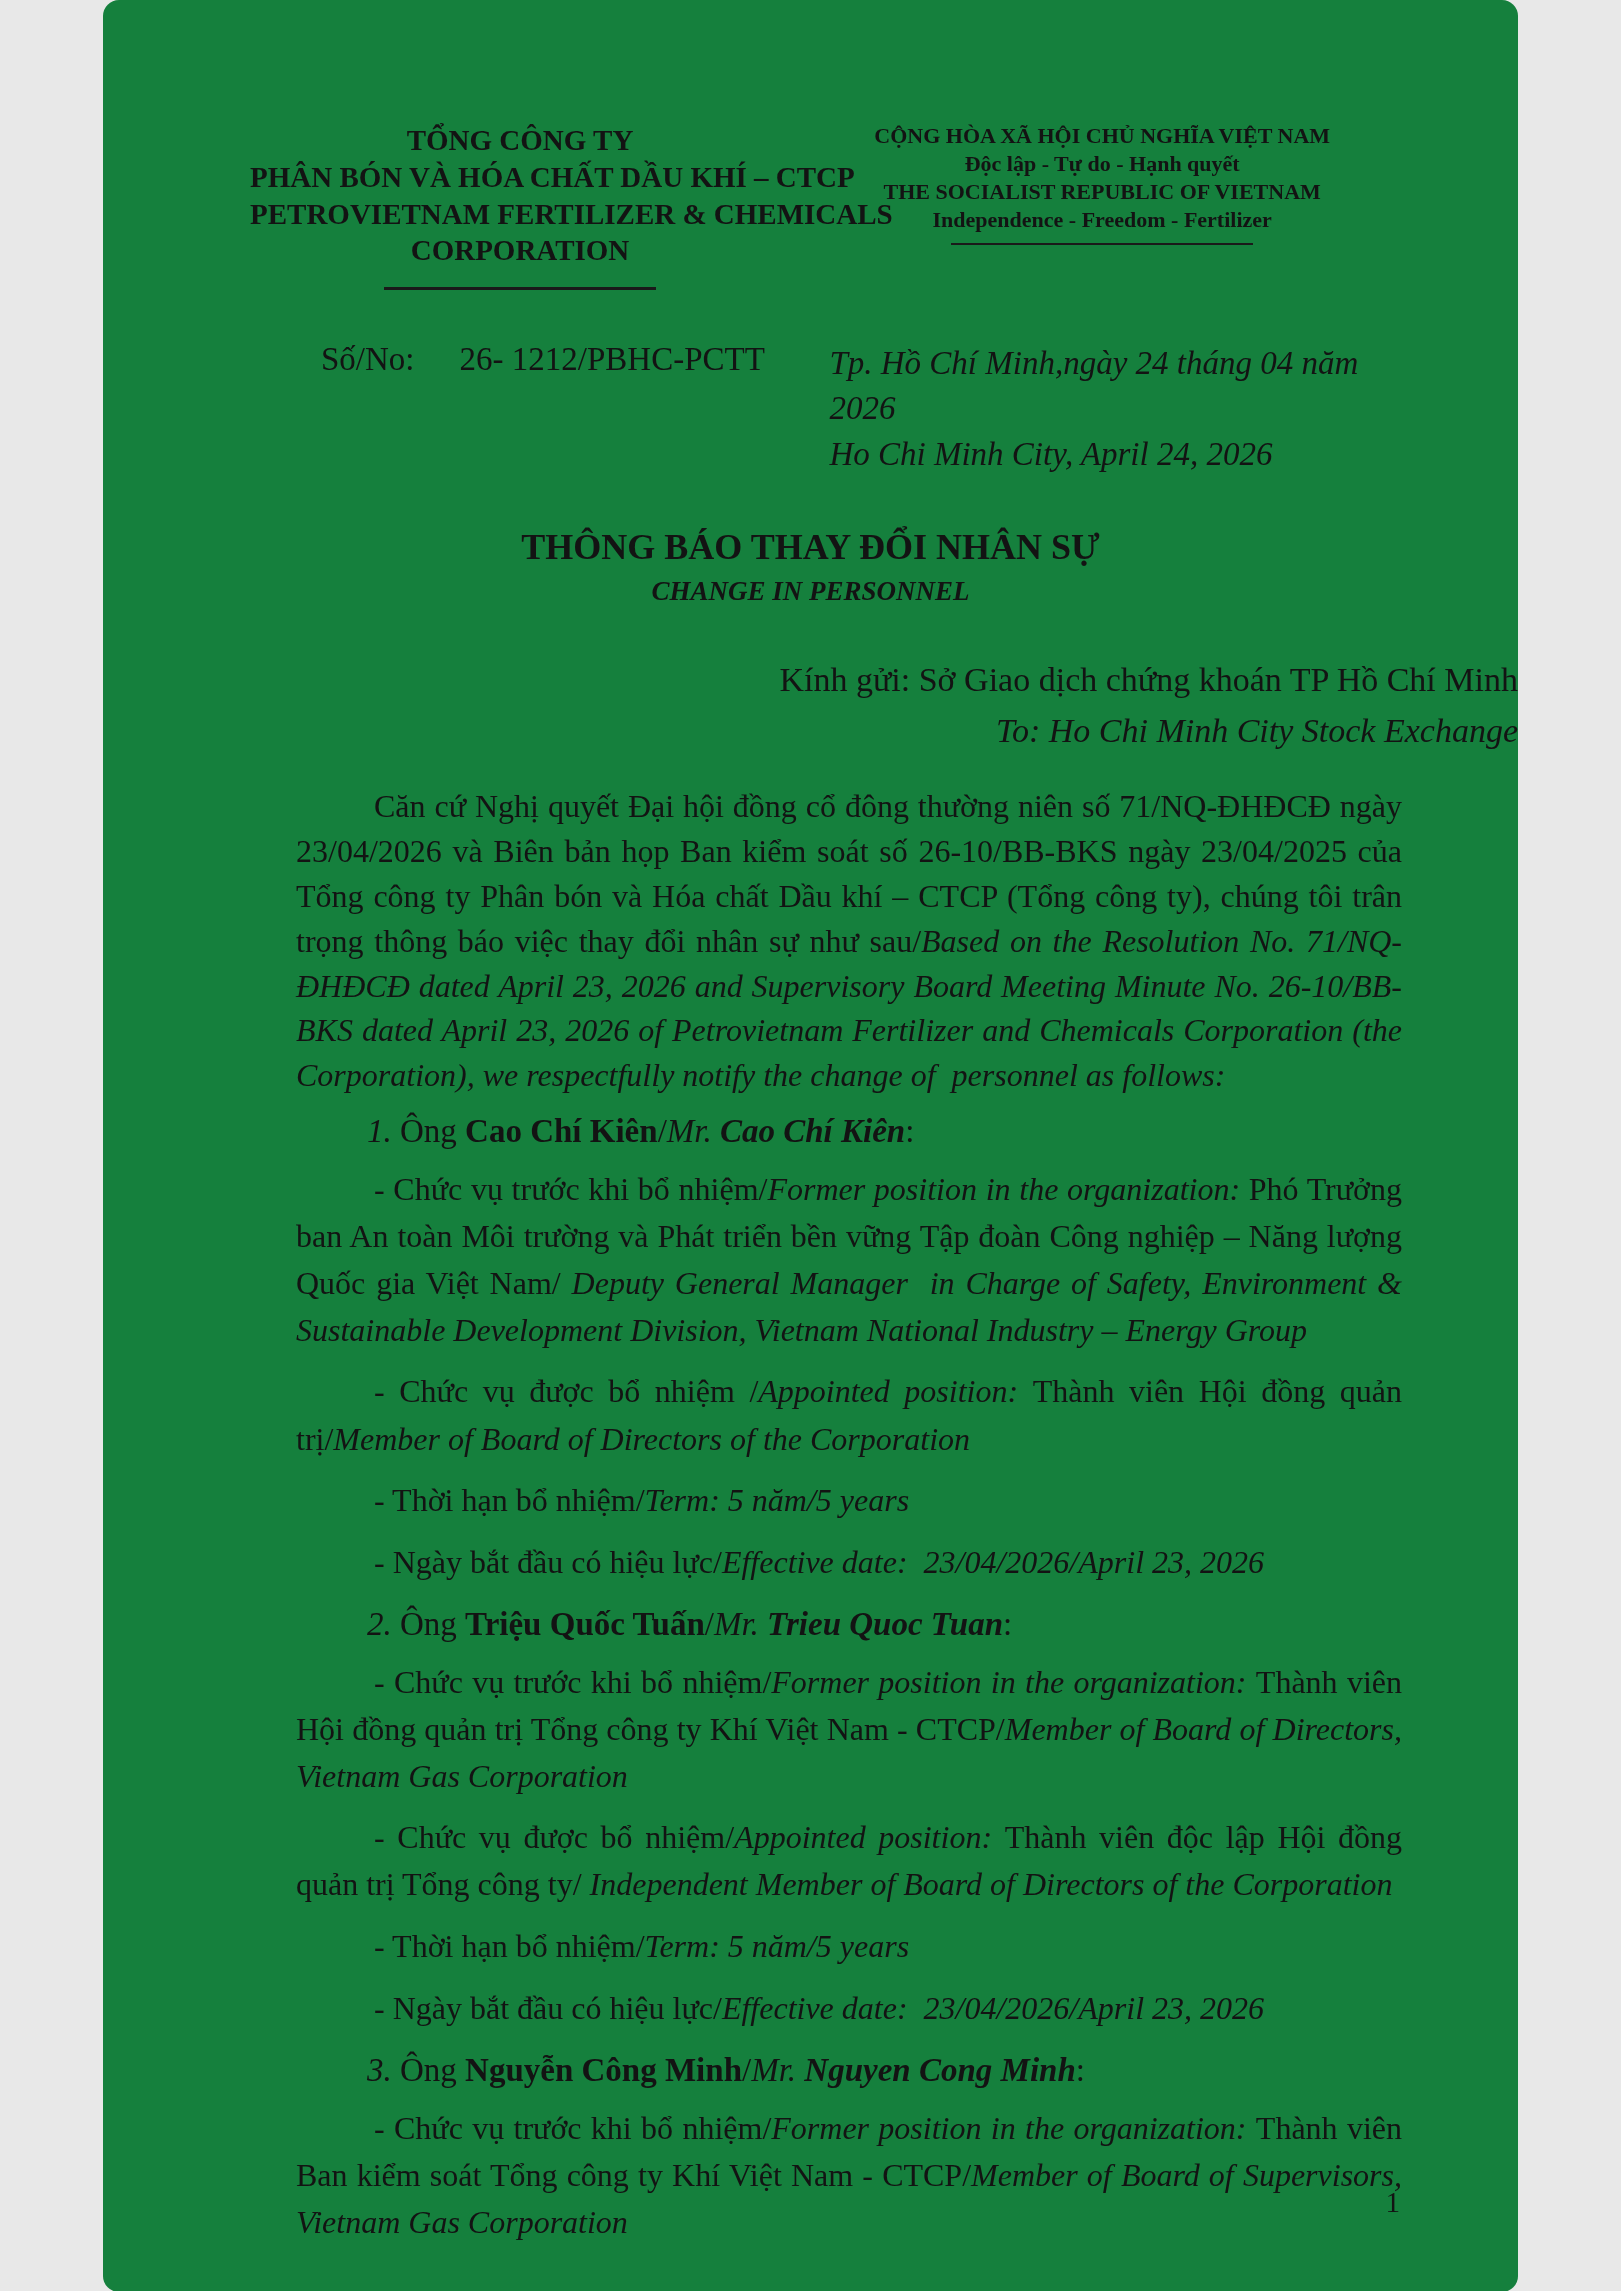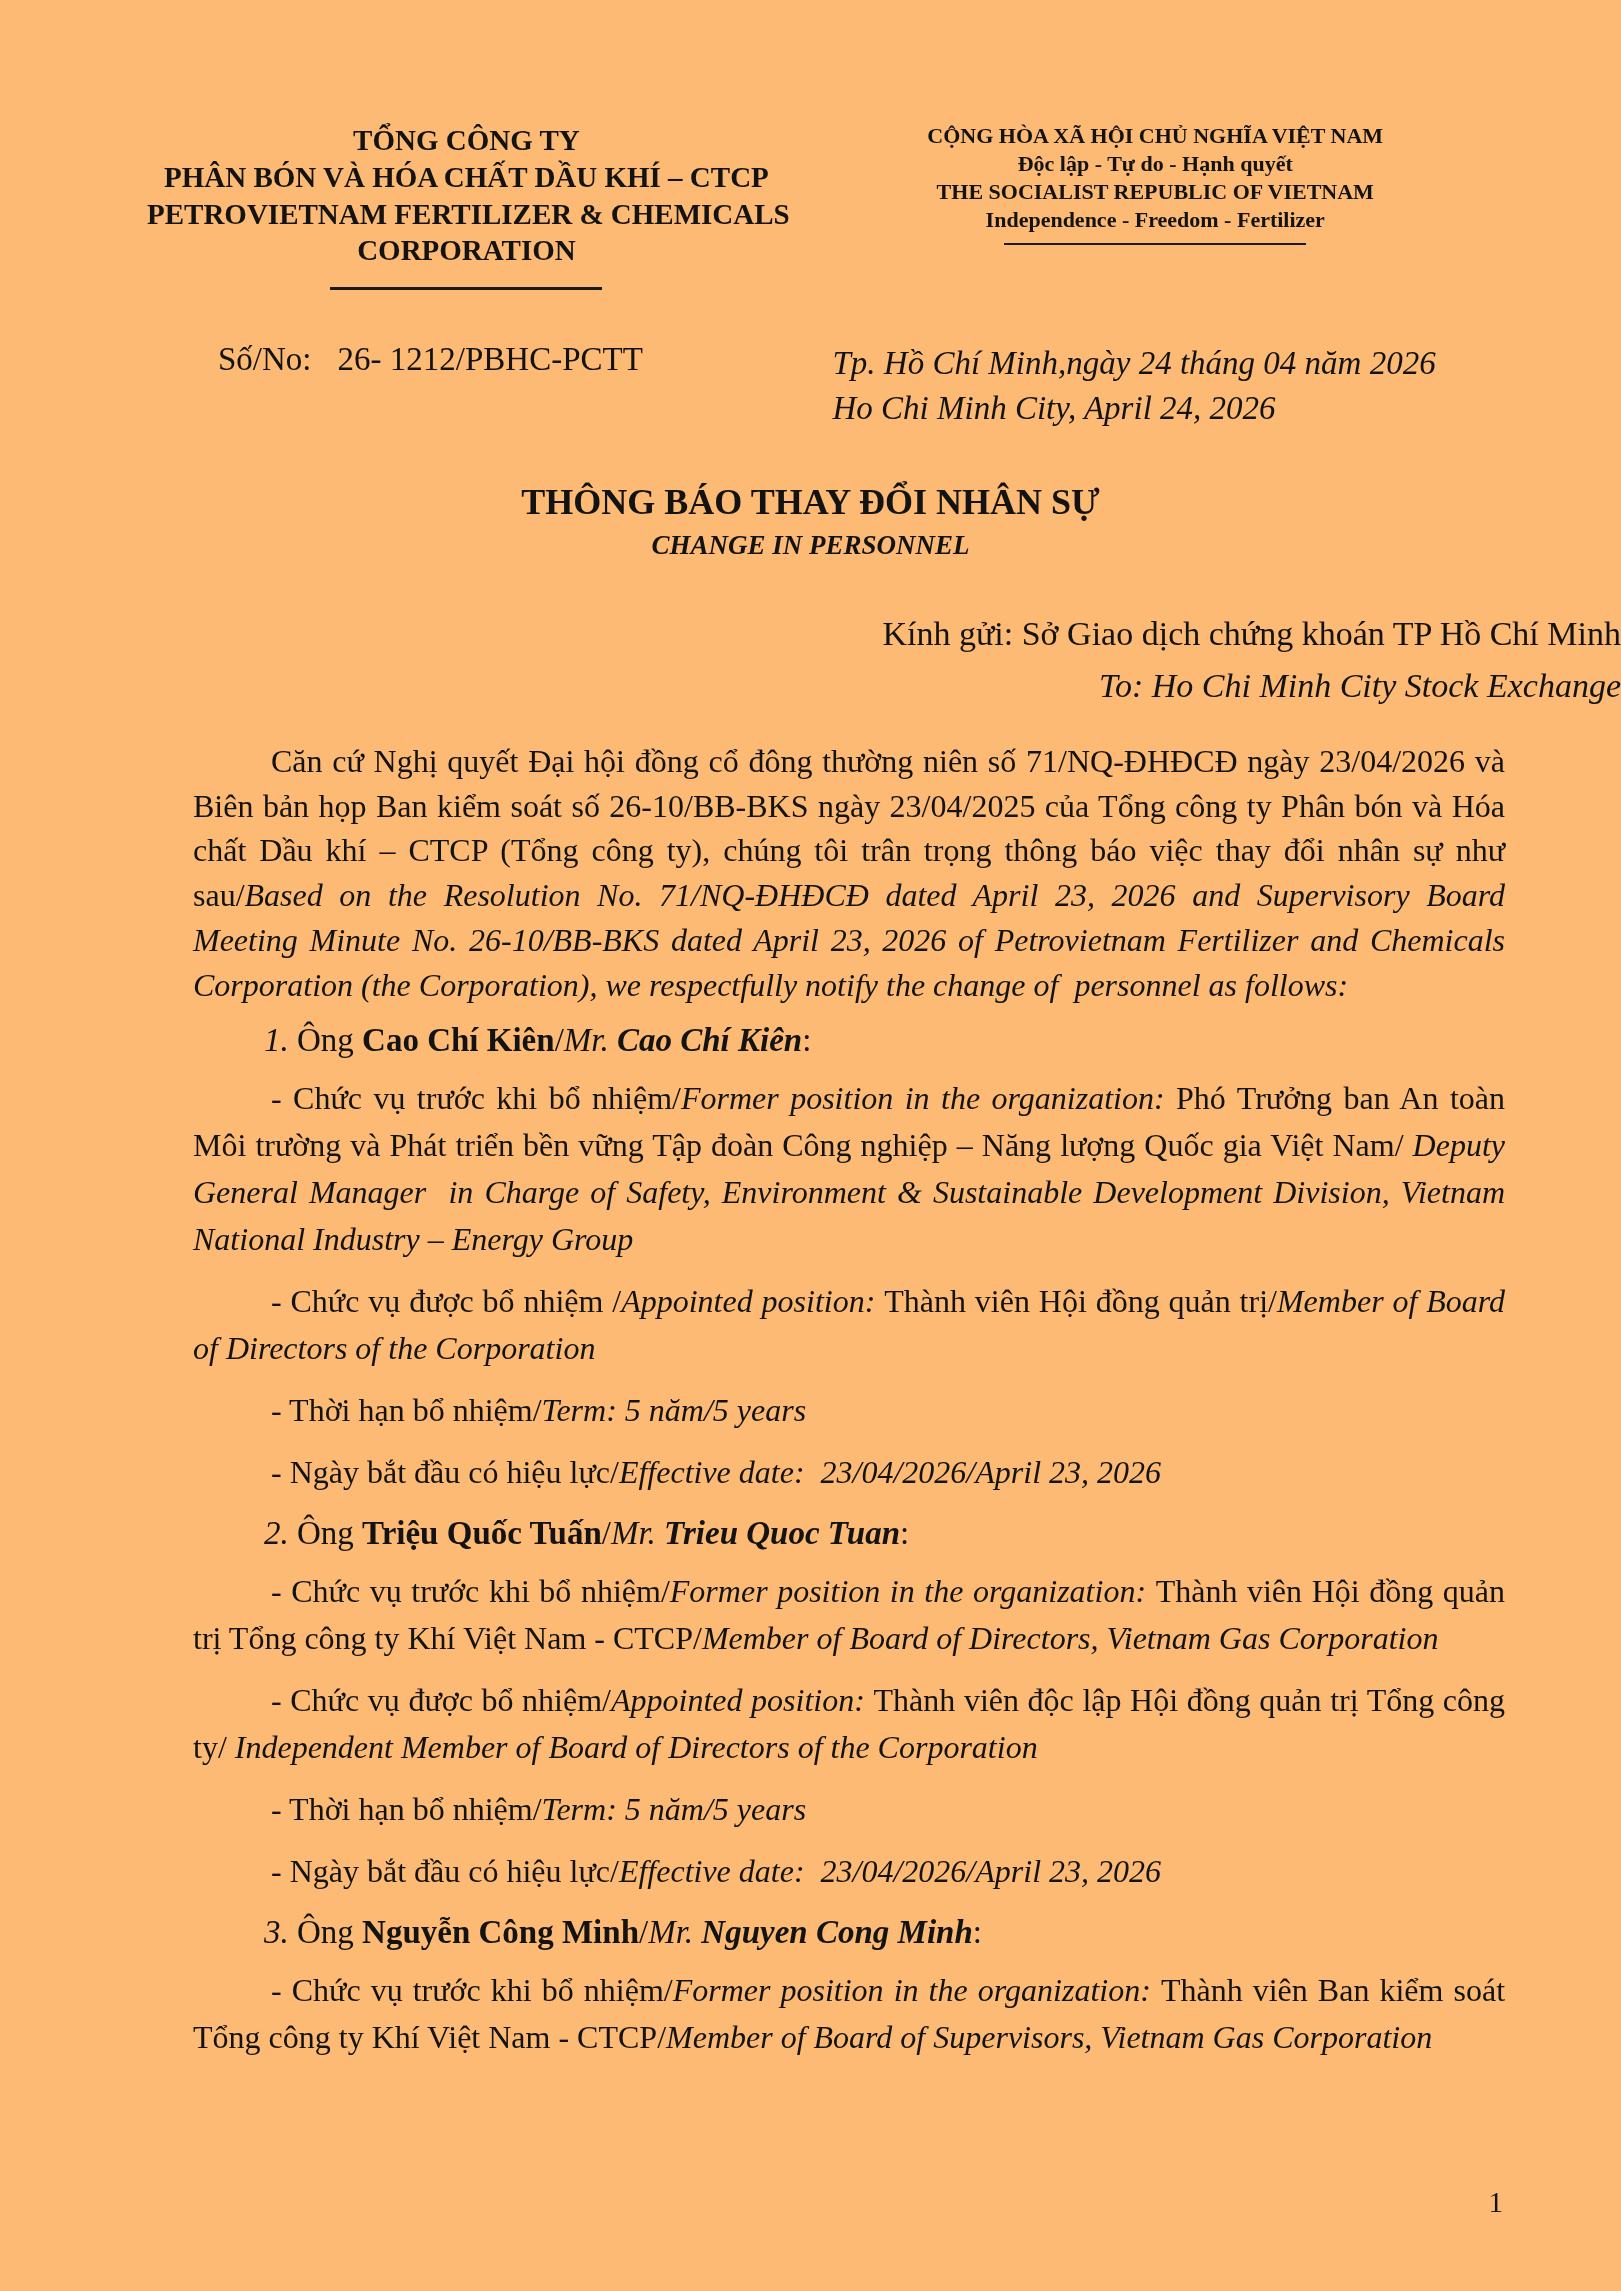--- a/index.html
+++ b/index.html
@@ -1,33 +1,33 @@
 <!DOCTYPE html>
 <html><head>
 <meta charset="utf-8">
 <style>
   html,body{margin:0;padding:0;background:#e8e8e8;}
   .page{
-    width:1621px;height:2292px;background:#fdba74;position:relative;
+    width:1415px;height:2292px;background:#15803d;position:relative;
     font-family:"Liberation Serif","DejaVu Serif",serif;color:#131313;
-    margin:0 auto;overflow:hidden;
+    margin:0 auto;overflow:hidden;border-radius:16px;
   }
   
   .letterhead{display:flex;justify-content:space-between;padding:122px 143px 0 147px;}
   .lh-col{font-weight:bold;text-align:center;line-height:1.27;}
   .lh-left{width:48%;font-size:29px;}
   .lh-right{width:48.5%;font-size:22px;}
   .lh-line{white-space:nowrap;}
   .rule{height:2.9px;background:#1a1a1a;}
   .rule-left{width:272px;margin:17.6px auto 0;}
   .rule-right{width:302px;margin:8.8px auto 0;}
   
   .refrow{display:flex;align-items:flex-start;padding:51px 143px 0 147px;font-size:33px;}
   .ref-no{margin-left:71px;white-space:nowrap;}
-  .ref-val{margin-left:26px;}
+  .ref-val{margin-left:45px;}
   .ref-suffix{}
   .ref-date{margin-left:auto;width:48.5%;font-style:italic;line-height:1.38;}
   
   .title{text-align:center;margin-top:45px;line-height:1.4;}
   .title-vi{font-size:36px;font-weight:bold;}
   .title-en{font-size:27px;font-weight:bold;font-style:italic;}
   
   .addressee{text-align:right;margin-top:43px;font-size:34px;line-height:1.52;}
   
   .docbody{padding:27.4px 116px 0 193px;font-size:32px;}

